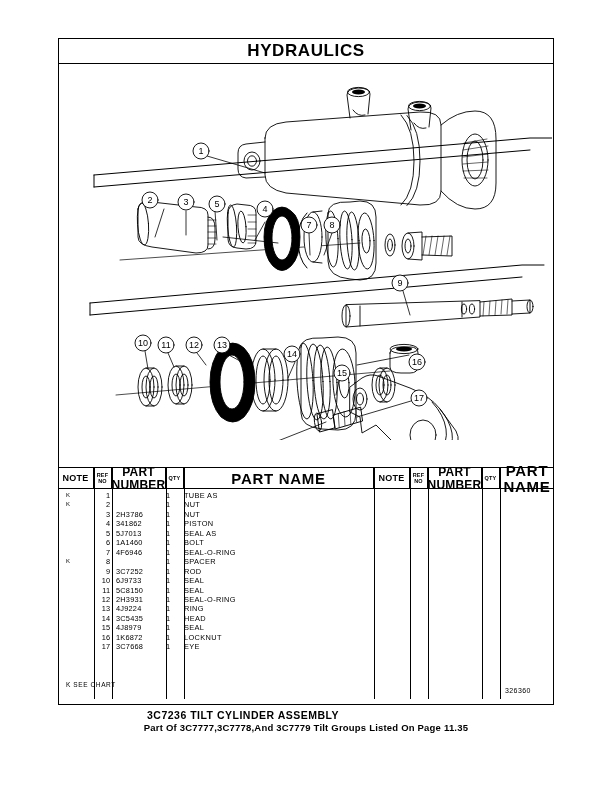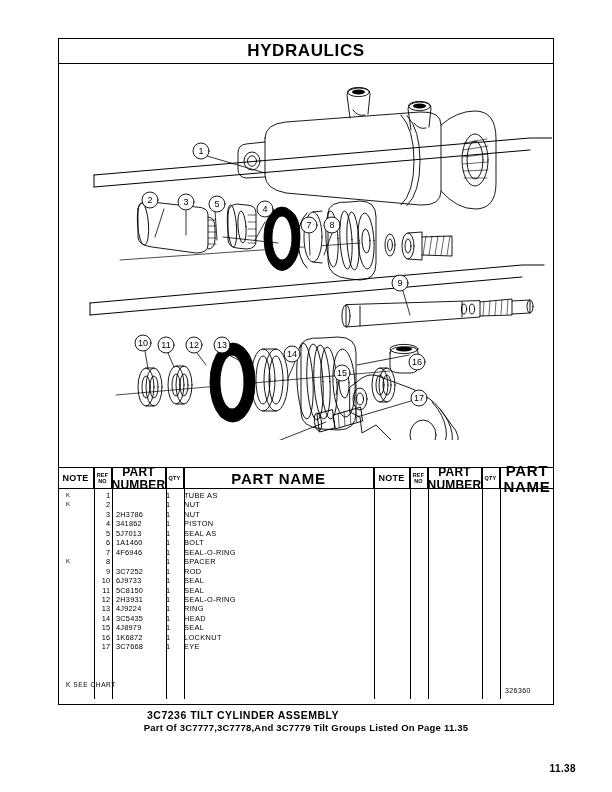--- a/index.html
+++ b/index.html
@@ -520,15 +520,14 @@
           <span class="r-nam">EYE</span>
         </div>
       </div>
   </div>
 
   <div class="footnote">K SEE CHART</div>
   <div class="dwgno">326360</div>
 
   <div class="ttl1">3C7236 TILT CYLINDER ASSEMBLY</div>
   <div class="ttl2">Part Of 3C7777,3C7778,And 3C7779 Tilt Groups Listed On Page 11.35</div>
-  <div class="pageno">11.38</div>
 
 </div>
 
 </body></html>

